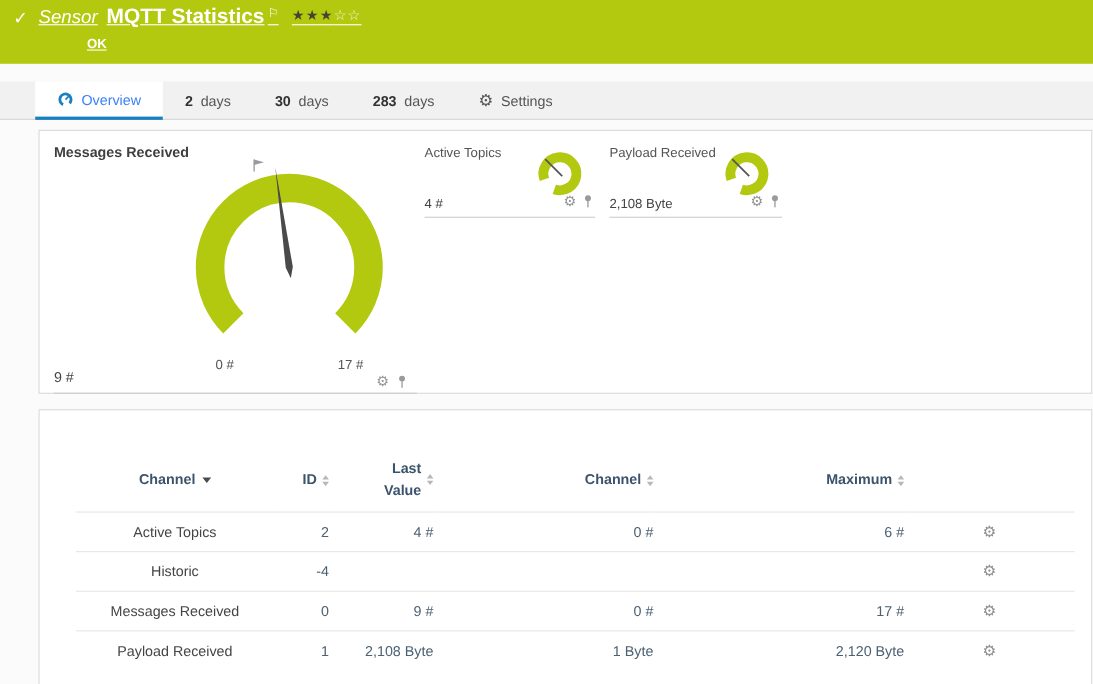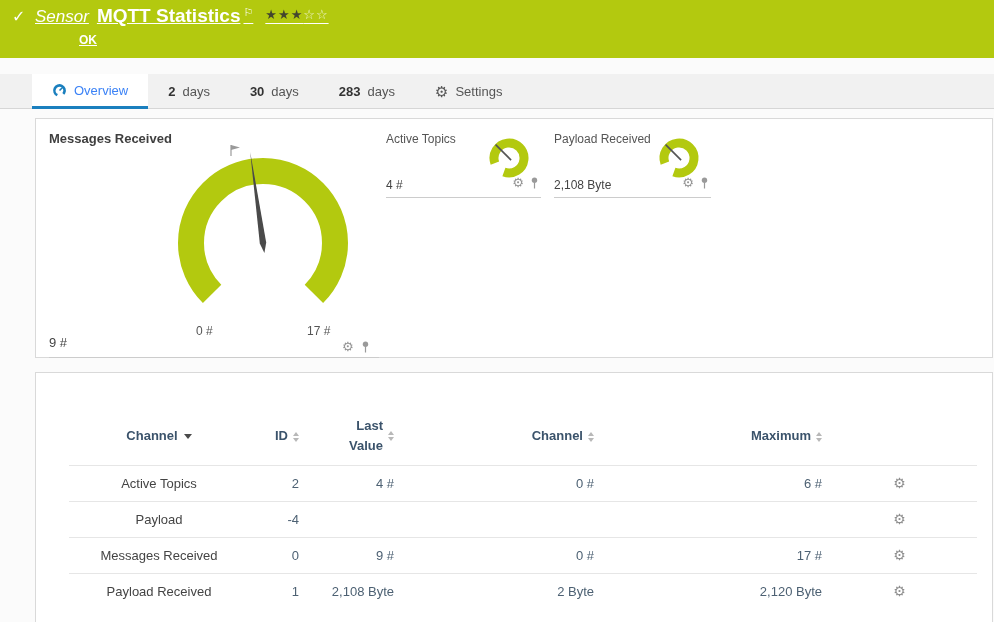--- a/index.html
+++ b/index.html
@@ -215,39 +215,39 @@
       <tbody>
         <tr>
           <td class="t-ch">Active Topics</td>
           <td class="t-id val">2</td>
           <td class="t-lv val">4 #</td>
           <td class="t-min val">0 #</td>
           <td class="t-max val">6 #</td>
           <td class="t-set"><span class="rowgear">⚙</span></td>
         </tr>
         <tr>
-          <td class="t-ch">Payload</td>
+          <td class="t-ch">Historic</td>
           <td class="t-id val">-4</td>
           <td class="t-lv val"></td>
           <td class="t-min val"></td>
           <td class="t-max val"></td>
           <td class="t-set"><span class="rowgear">⚙</span></td>
         </tr>
         <tr>
           <td class="t-ch">Messages Received</td>
           <td class="t-id val">0</td>
           <td class="t-lv val">9 #</td>
           <td class="t-min val">0 #</td>
           <td class="t-max val">17 #</td>
           <td class="t-set"><span class="rowgear">⚙</span></td>
         </tr>
         <tr>
           <td class="t-ch">Payload Received</td>
           <td class="t-id val">1</td>
           <td class="t-lv val">2,108 Byte</td>
-          <td class="t-min val">2 Byte</td>
+          <td class="t-min val">1 Byte</td>
           <td class="t-max val">2,120 Byte</td>
           <td class="t-set"><span class="rowgear">⚙</span></td>
         </tr>
       </tbody>
     </table>
   </div>
 </div>
 
 </body></html>

